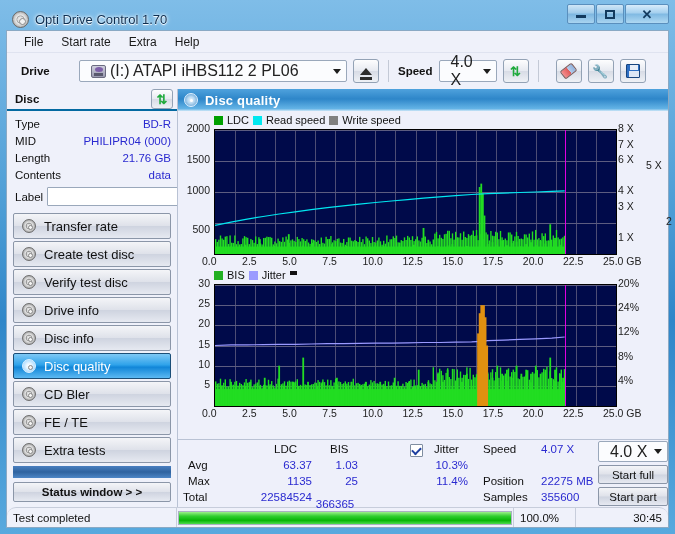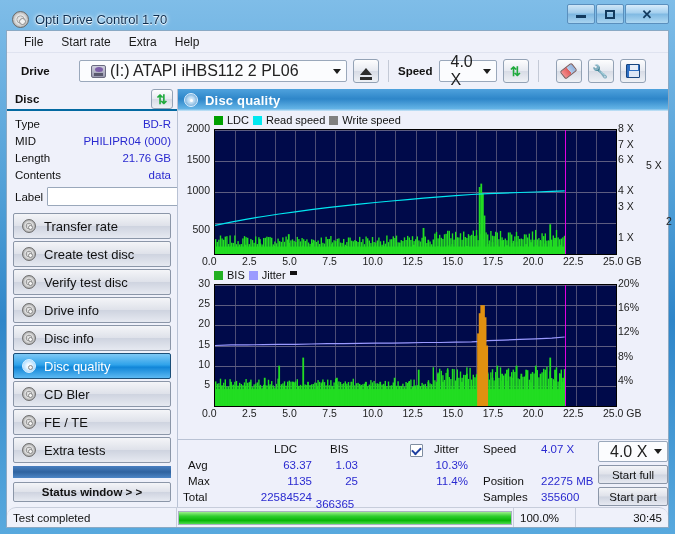--- a/index.html
+++ b/index.html
@@ -1104,21 +1104,21 @@
           <div id="ax2">
               <span class="ytick" style="left: 0px; width: 32px; top: 266.833px;">5</span>
               <span class="ytick" style="left: 0px; width: 32px; top: 246.667px;">10</span>
               <span class="ytick" style="left: 0px; width: 32px; top: 226.5px;">15</span>
               <span class="ytick" style="left: 0px; width: 32px; top: 206.333px;">20</span>
               <span class="ytick" style="left: 0px; width: 32px; top: 186.167px;">25</span>
               <span class="ytick" style="left: 0px; width: 32px; top: 166px;">30</span>
               <span class="rtick" style="left: 440px; top: 262.8px;">4%</span>
               <span class="rtick" style="left: 440px; top: 238.6px;">8%</span>
               <span class="rtick" style="left: 440px; top: 214.4px;">12%</span>
-              <span class="rtick" style="left: 440px; top: 190.2px;">16%</span>
+              <span class="rtick" style="left: 440px; top: 190.2px;">24%</span>
               <span class="rtick" style="left: 440px; top: 166px;">20%</span>
               <span class="xtick" style="left: 24px; top: 296px;">0.0</span>
               <span class="xtick" style="left: 64.1px; top: 296px;">2.5</span>
               <span class="xtick" style="left: 104.2px; top: 296px;">5.0</span>
               <span class="xtick" style="left: 144.3px; top: 296px;">7.5</span>
               <span class="xtick" style="left: 184.4px; top: 296px;">10.0</span>
               <span class="xtick" style="left: 224.5px; top: 296px;">12.5</span>
               <span class="xtick" style="left: 264.6px; top: 296px;">15.0</span>
               <span class="xtick" style="left: 304.7px; top: 296px;">17.5</span>
               <span class="xtick" style="left: 344.8px; top: 296px;">20.0</span>

